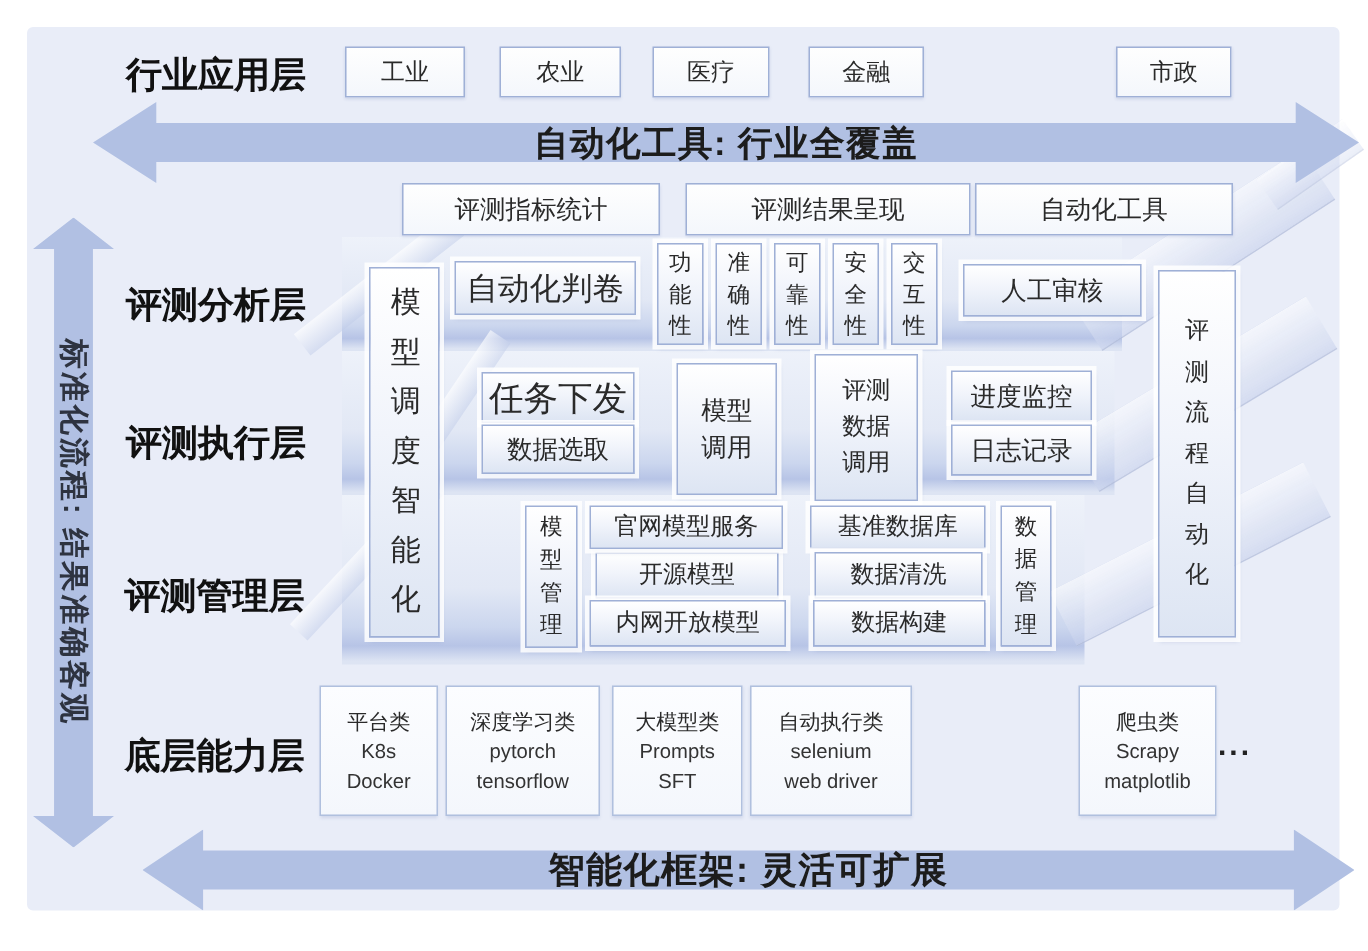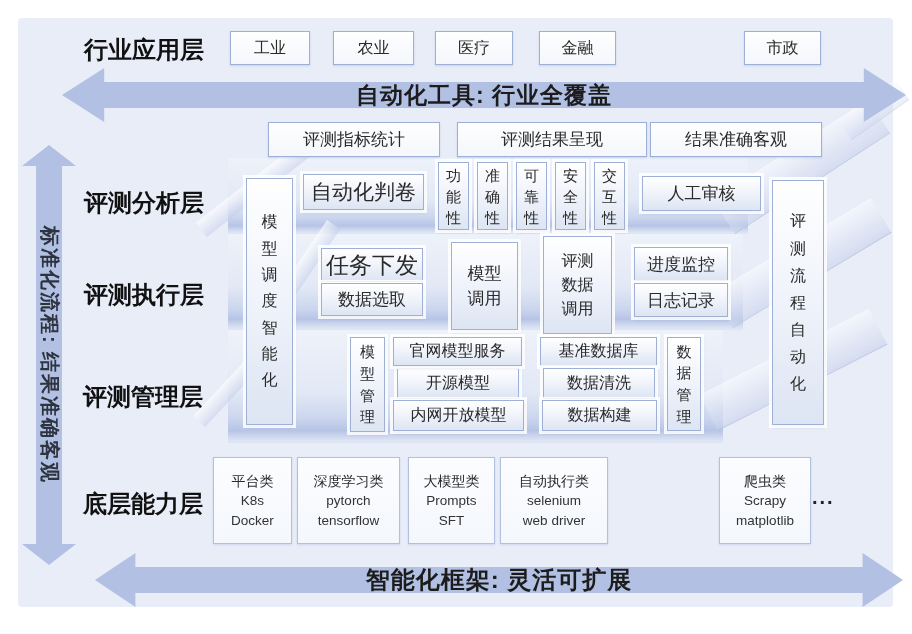--- a/index.html
+++ b/index.html
@@ -80,41 +80,41 @@
   <div class="lbl" style="left:83px;top:488px;">底层能力层</div>
 
   <div class="box flat" style="left:230px;top:31px;width:78px;height:32px;font-size:16px;">工业</div>
   <div class="box flat" style="left:333px;top:31px;width:79px;height:32px;font-size:16px;">农业</div>
   <div class="box flat" style="left:435px;top:31px;width:76px;height:32px;font-size:16px;text-align:center;">医疗</div>
   <div class="box flat" style="left:539px;top:31px;width:75px;height:32px;font-size:16px;">金融</div>
   <div class="box flat" style="left:744px;top:31px;width:75px;height:32px;font-size:16px;">市政</div>
 
   <div class="box flat" style="left:268px;top:122px;width:170px;height:33px;font-size:17px;">评测指标统计</div>
   <div class="box flat" style="left:457px;top:122px;width:188px;height:33px;font-size:17px;">评测结果呈现</div>
-  <div class="box flat" style="left:650px;top:122px;width:170px;height:33px;font-size:17px;">结果准确客观</div>
+  <div class="box flat" style="left:650px;top:122px;width:170px;height:33px;font-size:17px;">自动化工具</div>
 
   <div class="box bevel" style="left:303px;top:174px;width:119px;height:34px;font-size:21px;">自动化判卷</div>
   <div class="box bevel" style="left:438px;top:162px;width:29px;height:66px;font-size:15px;">
       <span class="stack" style="width:16px;line-height:1.4;">功能性</span>
     </div>
   <div class="box bevel" style="left:477px;top:162px;width:29px;height:66px;font-size:15px;">
       <span class="stack" style="width:16px;line-height:1.4;">准确性</span>
     </div>
   <div class="box bevel" style="left:516px;top:162px;width:29px;height:66px;font-size:15px;">
       <span class="stack" style="width:16px;line-height:1.4;">可靠性</span>
     </div>
   <div class="box bevel" style="left:555px;top:162px;width:29px;height:66px;font-size:15px;">
       <span class="stack" style="width:16px;line-height:1.4;">安全性</span>
     </div>
   <div class="box bevel" style="left:594px;top:162px;width:29px;height:66px;font-size:15px;">
       <span class="stack" style="width:16px;line-height:1.4;">交互性</span>
     </div>
   <div class="box bevel" style="left:642px;top:176px;width:117px;height:33px;font-size:17px;">人工审核</div>
 
-  <div class="box bevel" style="left:246px;top:178px;width:45px;height:245px;font-size:16px;">
+  <div class="box bevel" style="left:246px;top:178px;width:45px;height:245px;font-size:20px;">
       <span class="stack" style="width:18px;line-height:1.65;">模型调度智能化</span>
     </div>
   <div class="box bevel" style="left:772px;top:180px;width:50px;height:243px;font-size:16px;">
       <span class="stack" style="width:18px;line-height:1.7;">评测流程自动化</span>
     </div>
 
   <div class="box bevel" style="left:321px;top:248px;width:100px;height:32px;font-size:23px;">任务下发</div>
   <div class="box bevel" style="left:321px;top:283px;width:100px;height:31px;font-size:17px;">数据选取</div>
   <div class="box bevel pre" style="left:451px;top:242px;width:65px;height:86px;font-size:17px;">模型
 调用</div>

